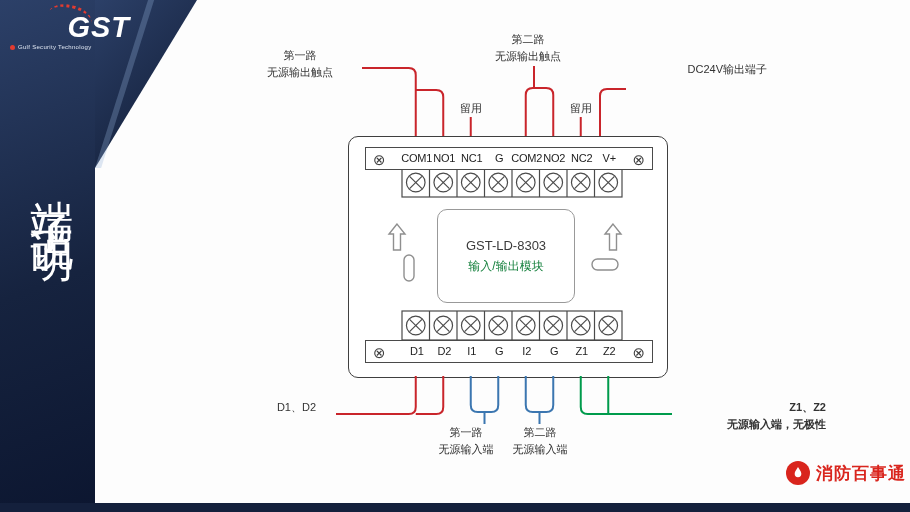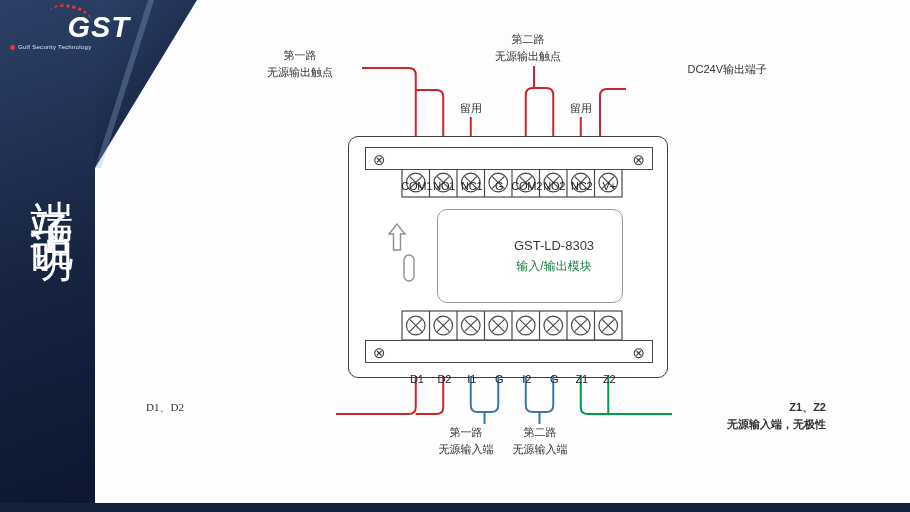--- a/index.html
+++ b/index.html
@@ -25,36 +25,36 @@
               font-size:43px;letter-spacing:14px;color:#fff;font-weight:500;}
 
   
   .module{position:absolute;left:348px;top:136px;width:318px;height:240px;background:#fff;
           border:1.5px solid #3f3f3f;border-radius:10px;}
   .layer{position:absolute;left:0;top:0;}
   .trow{position:absolute;left:365px;width:286px;height:21px;background:#fff;border:1px solid #4a4a4a;}
   .trow.top{top:147px;} .trow.bottom{top:340px;}
   .mount{position:absolute;top:50%;transform:translateY(-50%);font-size:15px;line-height:1;color:#3f3f3f;}
   .mount.l{left:7px;} .mount.r{right:7px;}
-  .tl{position:absolute;top:0;width:44px;text-align:center;line-height:21px;font-size:11px;color:#222;letter-spacing:-0.2px;margin-top:28px;}
+  .tl{position:absolute;top:0;width:44px;text-align:center;line-height:21px;font-size:11px;color:#222;letter-spacing:-0.2px;}
   .center-box{position:absolute;left:437px;top:209px;width:136px;height:92px;border:1px solid #999;
               border-radius:10px;background:#fff;display:flex;flex-direction:column;align-items:center;
-              justify-content:center;gap:5px;padding-left:48px;}
+              justify-content:center;gap:5px;}
   .center-box .nm{font-size:13px;color:#3a3a3a;}
   .center-box .sub{font-size:12px;color:#15803d;}
 
   
   .ann{position:absolute;font-size:11px;line-height:17px;color:#333;}
   .ann span{display:block;}
   .a-output1{left:240px;top:47px;width:120px;text-align:center;}
   .a-output2{left:468px;top:31px;width:120px;text-align:center;}
   .a-res1{left:444px;top:100px;width:54px;text-align:center;}
   .a-res2{left:554px;top:100px;width:54px;text-align:center;}
   .a-dc24v{left:627px;top:61px;width:140px;text-align:right;}
-  .a-power{left:146px;top:399px;width:182px;font-family:Liberation Serif, serif;}
+  .a-power{left:134px;top:399px;width:182px;text-align:right;}
   .a-input1{left:428px;top:424px;width:76px;text-align:center;}
   .a-input2{left:502px;top:424px;width:76px;text-align:center;}
   .a-bus{left:676px;top:399px;width:150px;text-align:right;font-weight:bold;}
 
   
   .flogo{position:absolute;left:786px;top:461px;display:flex;align-items:center;gap:6px;}
   .flogo .circ{width:24px;height:24px;border-radius:50%;background:#d9251d;display:flex;
                align-items:center;justify-content:center;}
   .flogo .txt{font-size:17px;font-weight:700;color:#d9251d;letter-spacing:1px;}
   .footer-bar{position:absolute;left:0;bottom:0;width:910px;height:9px;background:#14203c;}
@@ -208,16 +208,24 @@
   </div>
   <div class="ann a-input2">
     <span>第二路</span>
     <span>无源输入端</span>
   </div>
   <div class="ann a-bus">
     <span>Z1、Z2</span>
     <span>无源输入端，无极性</span>
   </div>
 
+  <div class="flogo">
+    <span class="circ">
+      <svg width="16" height="16" viewBox="0 0 24 24">
+        <path d="M12,3 C10,7 7,9.5 7,13.2 a5,5 0 0 0 10,0 C17,9.5 14,7 12,3 Z" fill="#ffffff"></path>
+      </svg>
+    </span>
+    <span class="txt">消防百事通</span>
+  </div>
 
   <div class="footer-bar"></div>
 
 </div>
 
 </body></html>

